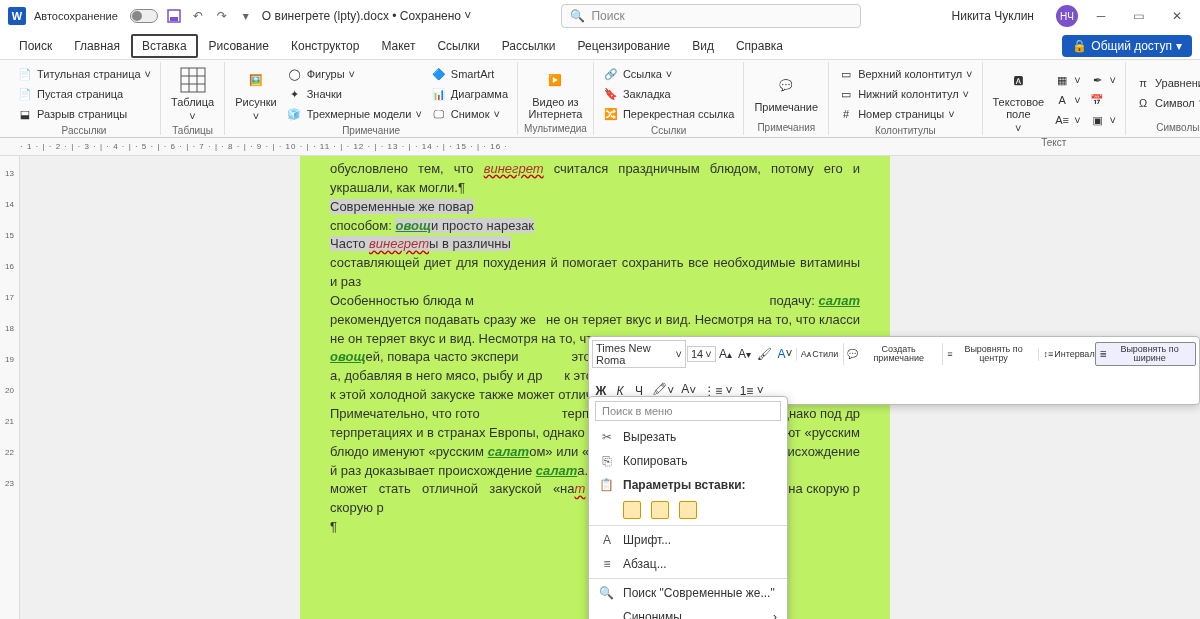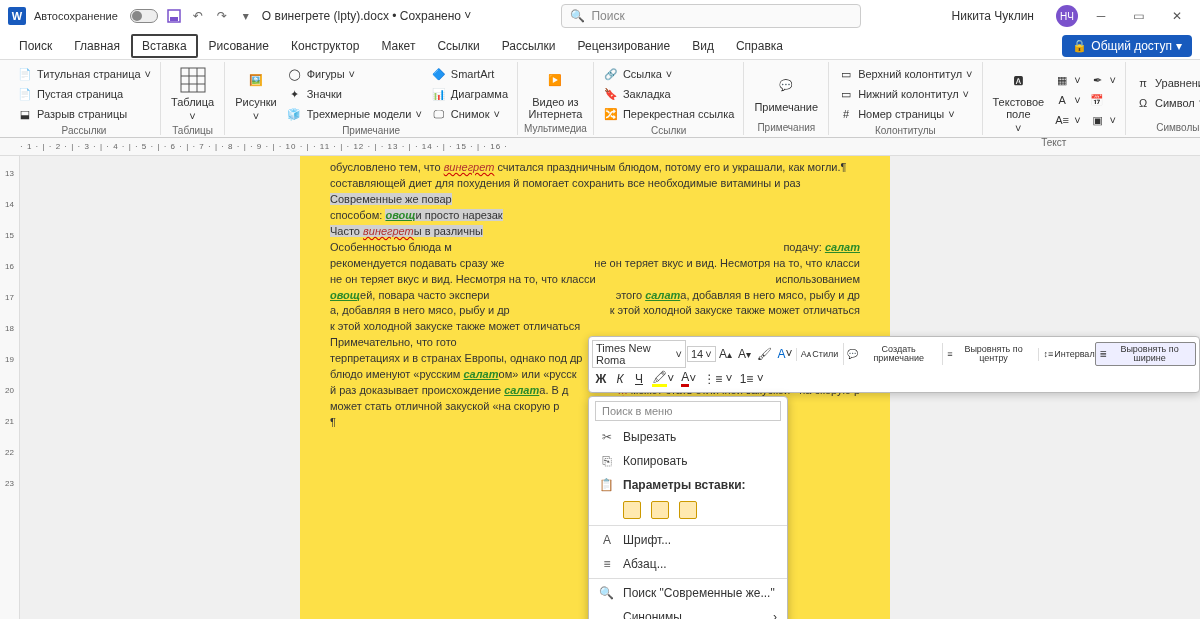--- a/index.html
+++ b/index.html
@@ -26,25 +26,25 @@
 .rgroup-label{font-size:10px;color:#666;padding-top:1px}
 .rbtn{display:flex;align-items:center;gap:4px;padding:2px 3px;font-size:11px;white-space:nowrap}
 .rbtn-v{display:flex;flex-direction:column;align-items:center;padding:2px 4px;font-size:11px;gap:2px;text-align:center;line-height:1.1}
 .rico{width:16px;height:16px;display:inline-flex;align-items:center;justify-content:center}
 .rico-l{width:28px;height:28px;display:flex;align-items:center;justify-content:center}
 .vcol{display:flex;flex-direction:column;gap:0}
 .ruler-h{height:18px;background:#f8f8f8;border-bottom:1px solid #ddd;display:flex;align-items:center;padding-left:20px;font-size:8px;color:#666;overflow:hidden;white-space:nowrap;letter-spacing:1px}
 .workspace{display:flex;height:463px;background:#f0f0f0;position:relative}
 .ruler-v{width:20px;background:#f8f8f8;border-right:1px solid #ddd;display:flex;flex-direction:column;align-items:center;font-size:8px;color:#666;padding-top:2px}
 .ruler-v span{margin:11px 0}
-.page{width:590px;background:#fde047;margin-left:280px;padding:4px 30px;font-family:"Times New Roman",serif;font-size:11px;line-height:1.45;text-align:justify;position:relative}
+.page{width:590px;background:#bef264;margin-left:280px;padding:4px 30px;font-family:"Times New Roman",serif;font-size:13px;line-height:1.45;text-align:justify;position:relative}
 .hl{background:#d0d0d0}
 .grn{color:#2a8a2a;font-style:italic;text-decoration:underline;text-decoration-color:#2a8a2a;font-weight:bold}
 .red{color:#b03030;font-style:italic;text-decoration:underline wavy #c00}
-.mini-toolbar{position:absolute;left:588px;top:180px;background:#fff;border:1px solid #bbb;border-radius:4px;box-shadow:0 2px 8px rgba(0,0,0,0.2);padding:3px;display:flex;flex-direction:column;gap:0;z-index:10}
+.mini-toolbar{position:absolute;left:588px;top:180px;background:#fff;border:1px solid #bbb;border-radius:4px;box-shadow:0 2px 8px rgba(0,0,0,0.2);padding:3px;display:flex;flex-direction:column;gap:12px;z-index:10}
 .mt-row{display:flex;align-items:center;gap:1px}
 .mt-sel{border:1px solid #ccc;padding:1px 3px;font-size:11px;display:flex;align-items:center;gap:2px}
 .mt-btn{padding:2px 3px;display:flex;align-items:center;justify-content:center;min-width:18px}
 .mt-bigbtn{display:flex;flex-direction:row;align-items:center;padding:2px 4px;font-size:9px;line-height:1;gap:1px;border-left:1px solid #ddd;min-width:46px;text-align:center}
 .mt-bigbtn.sel{border:1px solid #888;border-radius:2px;background:#eef}
 .ctx{position:absolute;left:588px;top:240px;width:200px;background:#fff;border:1px solid #bbb;border-radius:4px;box-shadow:0 2px 10px rgba(0,0,0,0.25);z-index:10;padding:2px 0;font-size:12px}
 .ctx-search{margin:2px 6px 4px;border:1px solid #ccc;padding:3px 6px;font-size:11px;color:#888}
 .ctx-item{display:flex;align-items:center;gap:8px;padding:4px 10px}
 .ctx-sep{height:1px;background:#ddd;margin:2px 0}
 .ctx-ico{width:16px;height:16px;display:flex;align-items:center;justify-content:center;color:#555}
@@ -245,22 +245,22 @@
       <span>18</span>
       <span>19</span>
       <span>20</span>
       <span>21</span>
       <span>22</span>
       <span>23</span>
   </div>
 
   <div class="page">
     <p><span>обусловлено тем, что </span><span class="red">винегрет</span><span> считался праздничным блюдом, потому его и украшали, как могли.¶</span></p>
+    <p><span class="hl">      Современные же повар</span><br>способом: <span class="grn hl">овощ</span><span class="hl">и просто нарезак</span><br><span class="hl">Часто </span><span class="red hl">винегрет</span><span class="hl">ы в различны</span></p>
     <p><span>составляющей диет для похудения                                 й помогает сохранить все необходимые витамины и раз</span></p>
-    <p><span class="hl">      Современные же повар</span><br>способом: <span class="grn hl">овощ</span><span class="hl">и просто нарезак</span><br><span class="hl">Часто </span><span class="red hl">винегрет</span><span class="hl">ы в различны</span></p>
     <p><span>      Особенностью блюда м</span><span style="float:right"><span>   подачу: </span><span class="grn">салат</span></span><br><span> рекомендуется подавать сразу же</span><span style="float:right">не он теряет вкус и вид. Несмотря на то, что класси</span><br><span>не он теряет вкус и вид. Несмотря на то, что класси</span><span style="float:right"> использованием </span><br><span class="grn">овощ</span><span>ей, повара часто экспери</span><span style="float:right"><span> этого </span><span class="grn">салат</span><span>а, добавляя в него мясо, рыбу и др</span></span><br><span>а, добавляя в него мясо, рыбу и др</span><span style="float:right">к этой холодной закуске также может отличаться</span><br><span>к этой холодной закуске также может отличаться</span></p>
     <p><span>      Примечательно, что гото</span><span style="float:right">терпретациях и в странах Европы, однако под др</span><br><span>терпретациях и в странах Европы, однако под др</span><span style="float:right">блюдо именуют «русским </span><br><span>блюдо именуют «русским </span><span class="grn">салат</span><span>ом» или «русск</span><span style="float:right"><span>й раз доказывает происхождение </span></span><br><span>й раз доказывает происхождение </span><span class="grn">салат</span><span>а. В д</span><span style="float:right"><span class="red">т</span><span> может стать отличной закуской «на скорую р</span></span><br><span> может стать отличной закуской «на скорую р</span></p>
     <p>¶</p>
   </div>
 
   <div class="mini-toolbar">
     <div class="mt-row">
       <div class="mt-sel"><span>Times New Roma</span> ˅</div>
       <div class="mt-sel"><span>14</span> ˅</div>
       <div class="mt-btn">A<sup>▴</sup></div>

